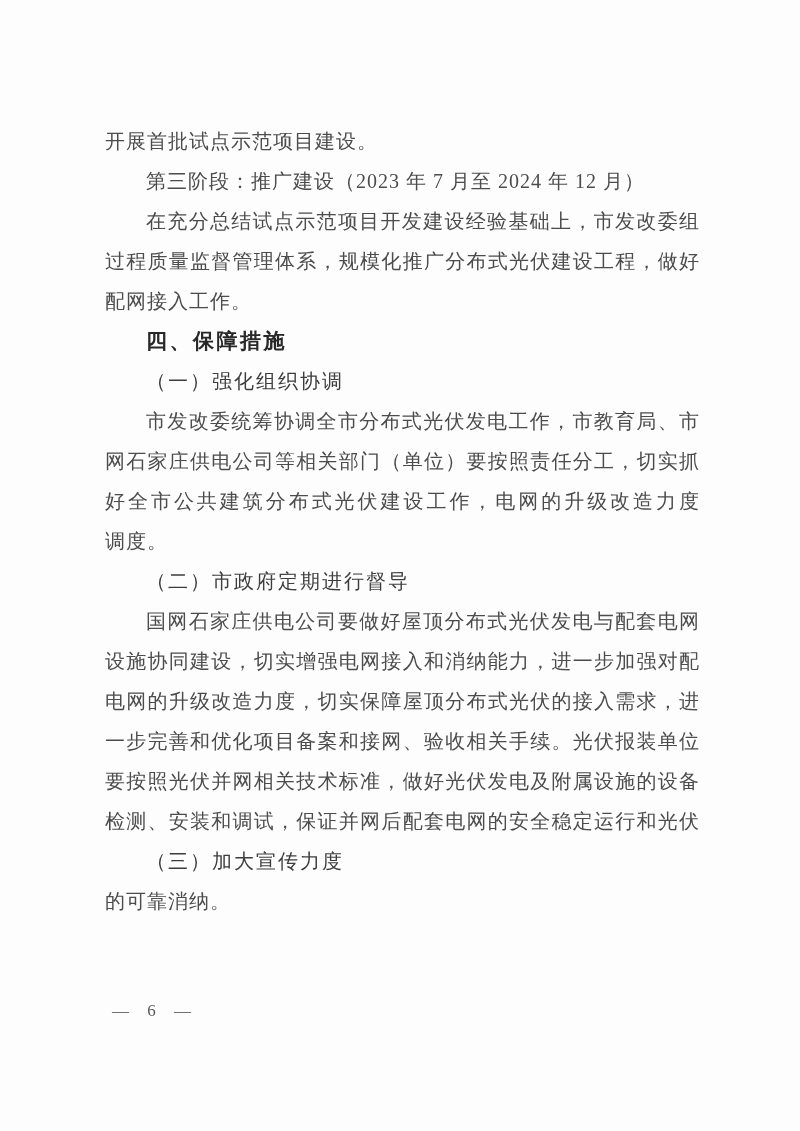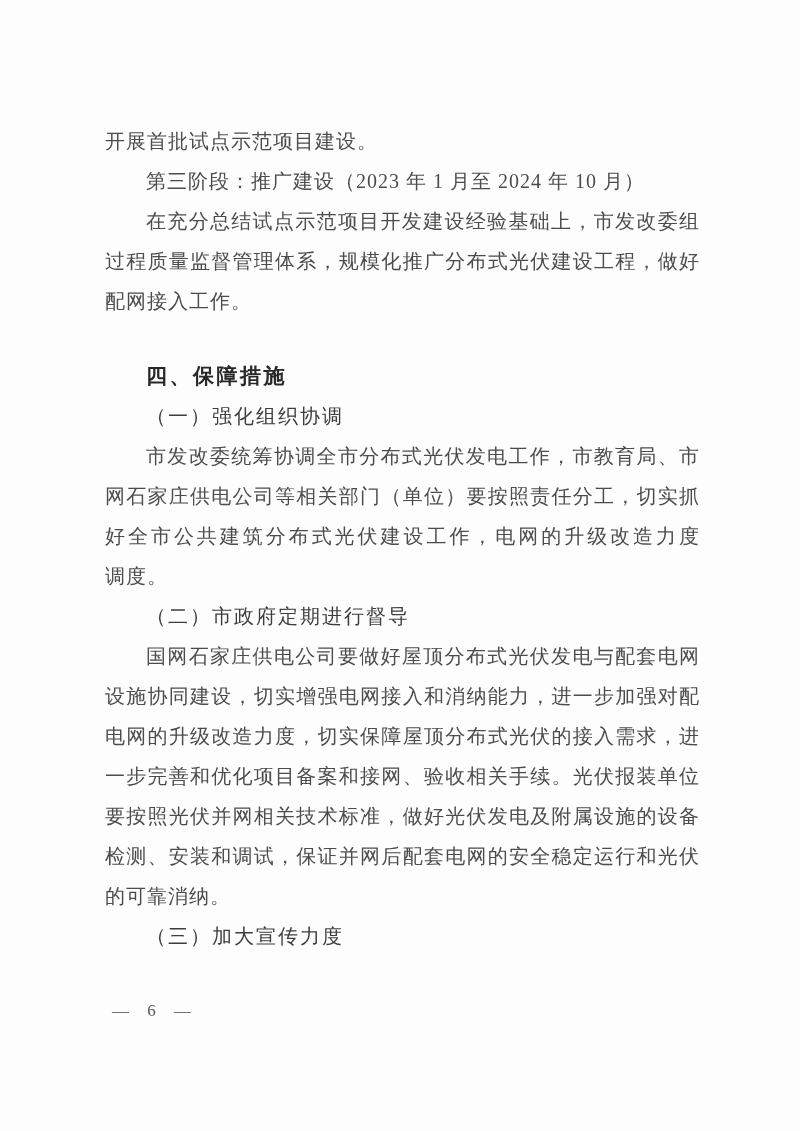--- a/index.html
+++ b/index.html
@@ -38,21 +38,20 @@
     text-align-last: justify;
     letter-spacing: normal;
   }
   .line.h-bold {
     font-family: "Liberation Sans", sans-serif;
     font-weight: bold;
     font-size: 21px;
     color: #282828;
     letter-spacing: 2.5px;
     height: 40px;
-    margin-top: 35px;
   }
   .line.h-kai {
     color: #3d3d3d;
     letter-spacing: 2px;
   }
   .page-footer {
     position: absolute;
     left: 112px;
     top: 996px;
     height: 30px;
@@ -62,34 +61,34 @@
     letter-spacing: 7px;
     font-family: "Liberation Serif", serif;
   }
 </style>
 </head>
 <body>
 
 <div class="page">
   <div class="text-block">
       <div class="line">开展首批试点示范项目建设。</div>
-      <div class="line indent">第三阶段：推广建设（2023 年 1 月至 2024 年 10 月）</div>
+      <div class="line indent">第三阶段：推广建设（2023 年 7 月至 2024 年 12 月）</div>
       <div class="line indent fill">在充分总结试点示范项目开发建设经验基础上，市发改委组</div>
       <div class="line fill">过程质量监督管理体系，规模化推广分布式光伏建设工程，做好</div>
       <div class="line">配网接入工作。</div>
       <div class="line h-bold indent">四、保障措施</div>
       <div class="line h-kai indent">（一）强化组织协调</div>
       <div class="line indent fill">市发改委统筹协调全市分布式光伏发电工作，市教育局、市</div>
       <div class="line fill">网石家庄供电公司等相关部门（单位）要按照责任分工，切实抓</div>
       <div class="line fill">好全市公共建筑分布式光伏建设工作，电网的升级改造力度</div>
       <div class="line">调度。</div>
       <div class="line h-kai indent">（二）市政府定期进行督导</div>
       <div class="line indent fill">国网石家庄供电公司要做好屋顶分布式光伏发电与配套电网</div>
       <div class="line fill">设施协同建设，切实增强电网接入和消纳能力，进一步加强对配</div>
       <div class="line fill">电网的升级改造力度，切实保障屋顶分布式光伏的接入需求，进</div>
       <div class="line fill">一步完善和优化项目备案和接网、验收相关手续。光伏报装单位</div>
       <div class="line fill">要按照光伏并网相关技术标准，做好光伏发电及附属设施的设备</div>
       <div class="line fill">检测、安装和调试，保证并网后配套电网的安全稳定运行和光伏</div>
+      <div class="line h-kai indent">（三）加大宣传力度</div>
       <div class="line">的可靠消纳。</div>
-      <div class="line h-kai indent">（三）加大宣传力度</div>
     </div>
   <div class="page-footer">— 6 —</div>
 </div>
 
 </body></html>

